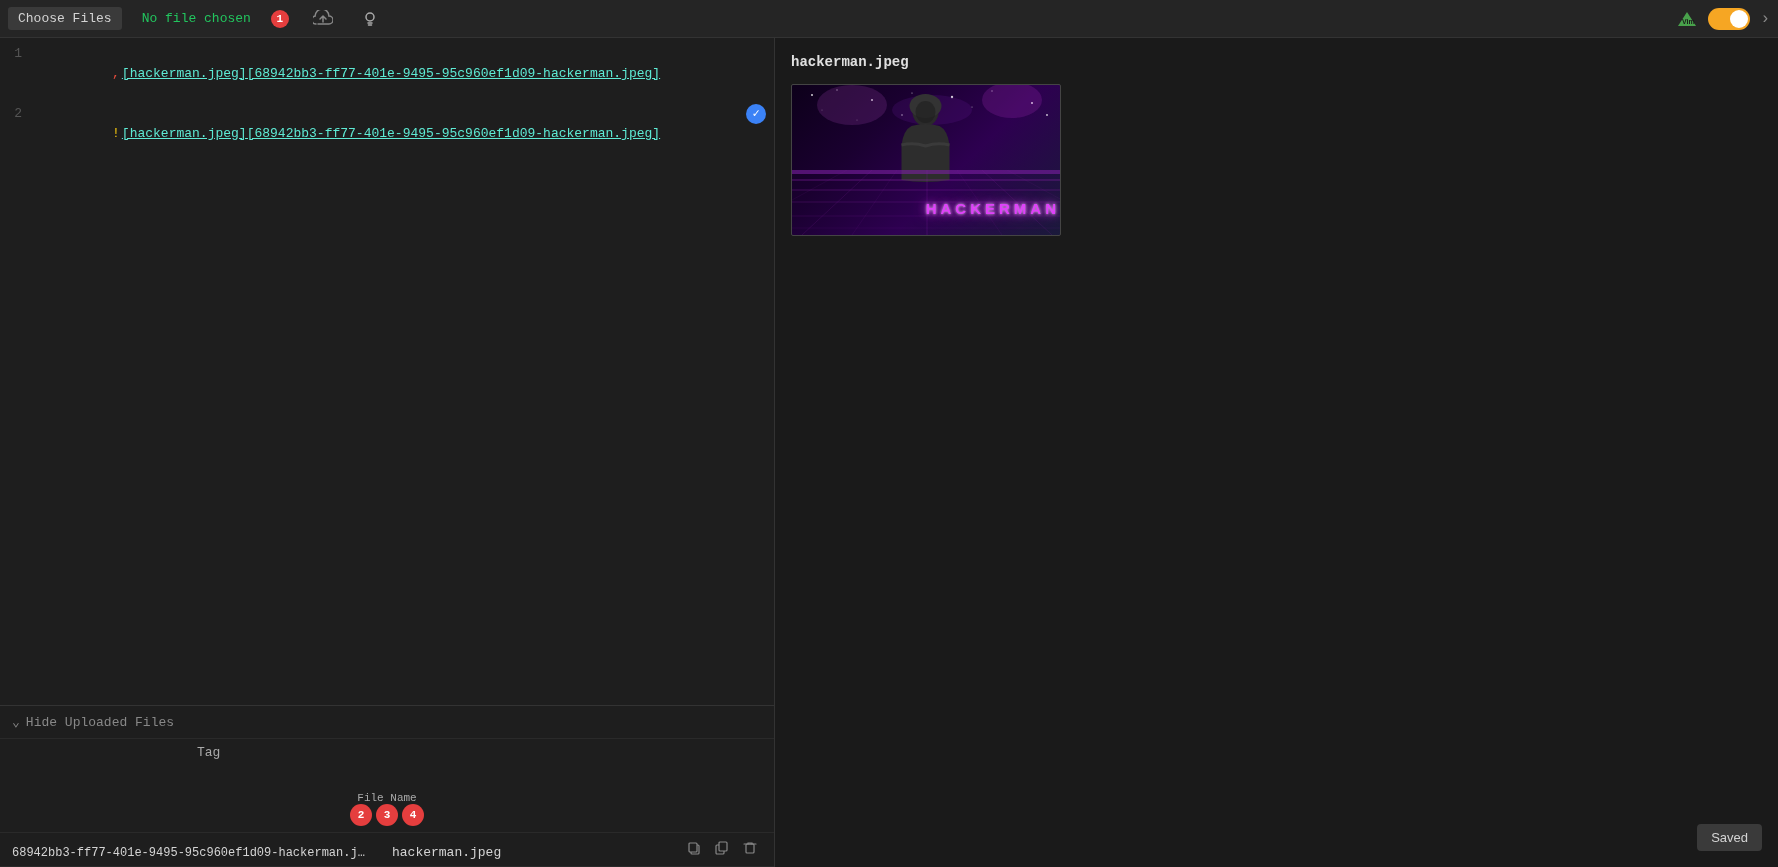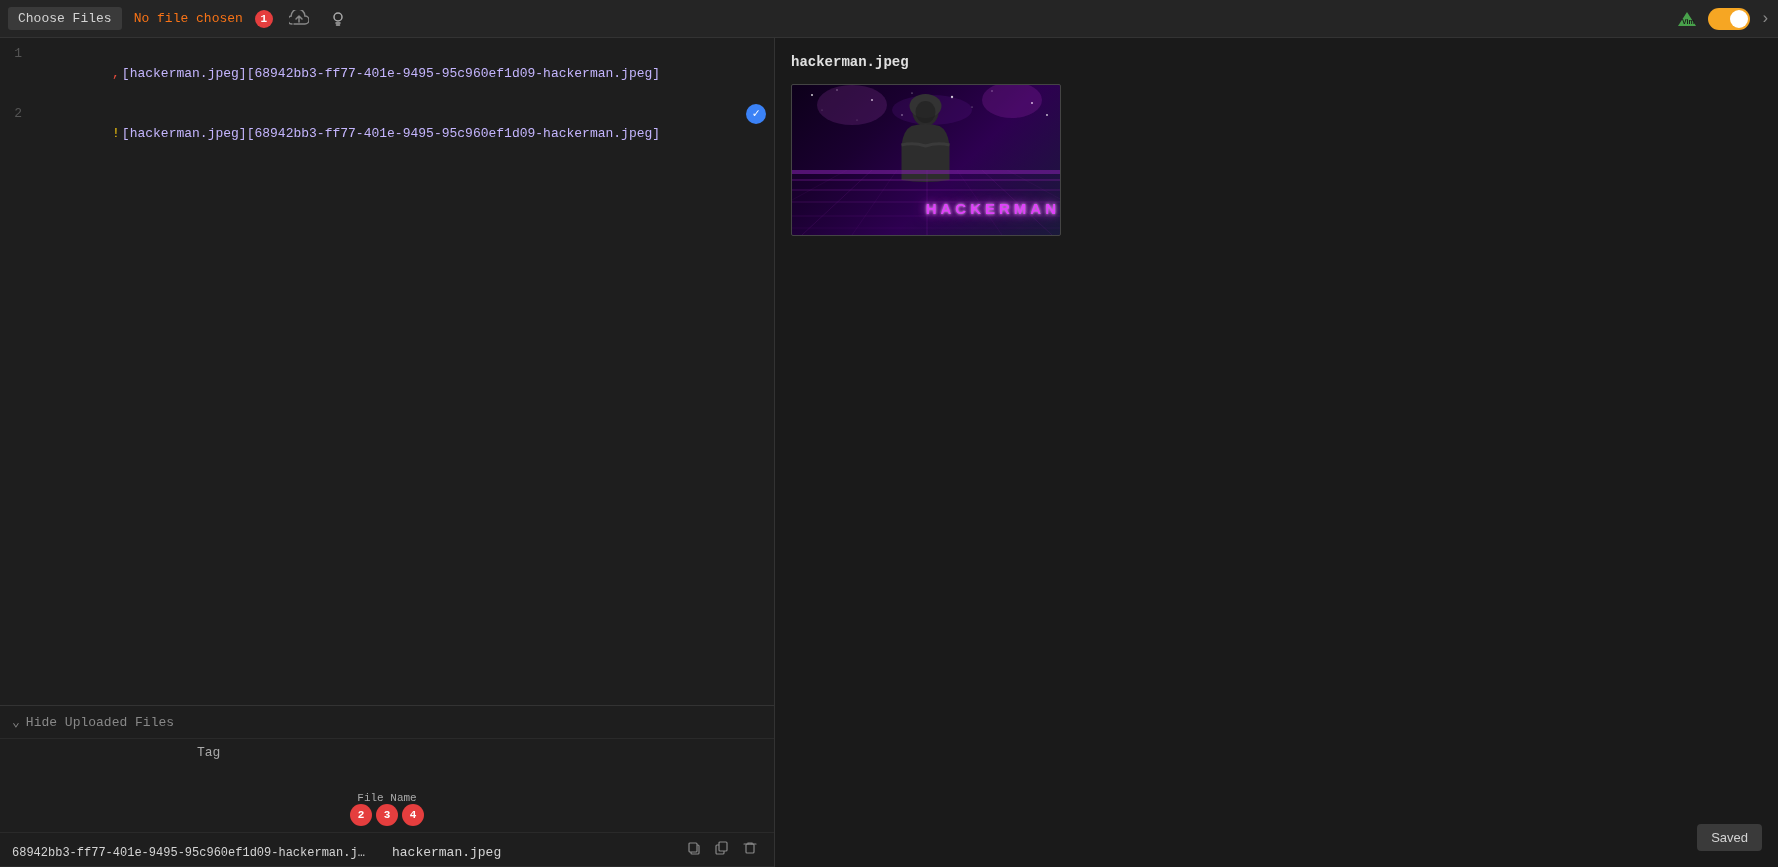--- a/index.html
+++ b/index.html
@@ -23,37 +23,37 @@
       border-bottom: 1px solid #333;
       height: 38px;
       padding: 0 8px;
       gap: 8px;
       flex-shrink: 0;
     }
 
     .toolbar-left {
       display: flex;
       align-items: center;
-      gap: 12px;
+      gap: 20px;
       flex: 1;
     }
 
     .choose-files-btn {
       background: #3a3a3a;
       color: #d4d4d4;
       border: none;
       padding: 4px 10px;
       cursor: pointer;
       font-size: 13px;
       font-family: inherit;
       border-radius: 3px;
     }
 
     .no-file-label {
-      color: #f97316;
+      color: #22c55e;
       font-size: 13px;
       font-family: inherit;
     }
 
     .badge-red {
       background: #e53e3e;
       color: white;
       border-radius: 50%;
       width: 18px;
       height: 18px;
@@ -166,21 +166,22 @@
     .line-marker-red {
       color: #e74c3c;
       margin-right: 2px;
     }
     .line-marker-yellow {
       color: #f1c40f;
       margin-right: 2px;
     }
 
     .link-text {
-      color: #c4b5fd;
+      color: #5eead4;
+      text-decoration: underline;
     }
 
     .check-icon-blue {
       width: 20px;
       height: 20px;
       background: #3b82f6;
       border-radius: 50%;
       display: flex;
       align-items: center;
       justify-content: center;

